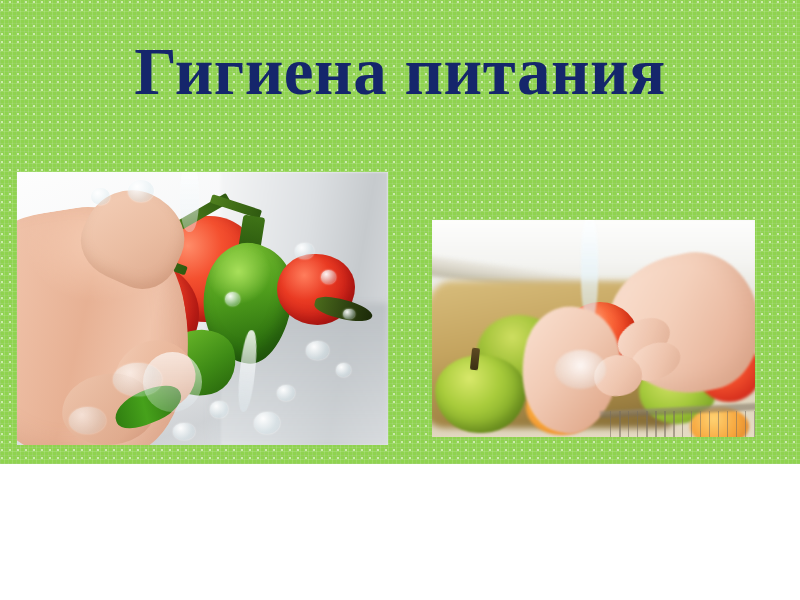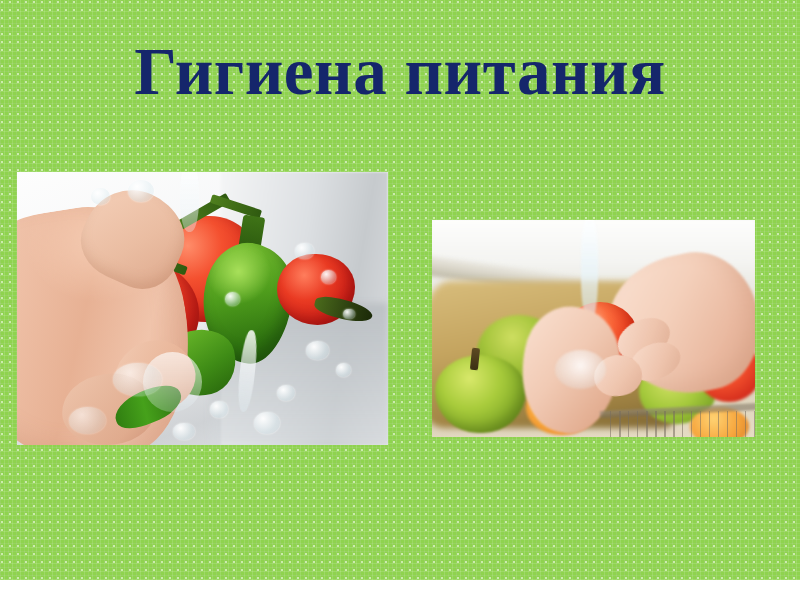--- a/index.html
+++ b/index.html
@@ -9,21 +9,21 @@
   body {
     width: 800px;
     height: 600px;
     overflow: hidden;
     font-family: "Liberation Serif", serif;
   }
 
   .slide {
     position: relative;
     width: 800px;
-    height: 580px;
+    height: 464px;
     background-color: #8fd34f;
     background-image:
       linear-gradient(0deg, rgba(255,255,255,0.13) 1px, rgba(0,0,0,0.00) 1px),
       linear-gradient(90deg, rgba(255,255,255,0.13) 1px, rgba(0,0,0,0.00) 1px),
       linear-gradient(0deg, rgba(120,185,60,0.30) 1px, rgba(0,0,0,0) 1px),
       linear-gradient(90deg, rgba(120,185,60,0.30) 1px, rgba(0,0,0,0) 1px),
       radial-gradient(circle at 2px 2px, rgba(255,255,255,0.55) 0.7px, rgba(255,255,255,0) 1.2px);
     background-size: 4px 4px, 4px 4px, 8px 8px, 8px 8px, 8px 8px;
     background-position: 0 0, 0 0, 0 0, 0 0, 0 0;
     overflow: hidden;

